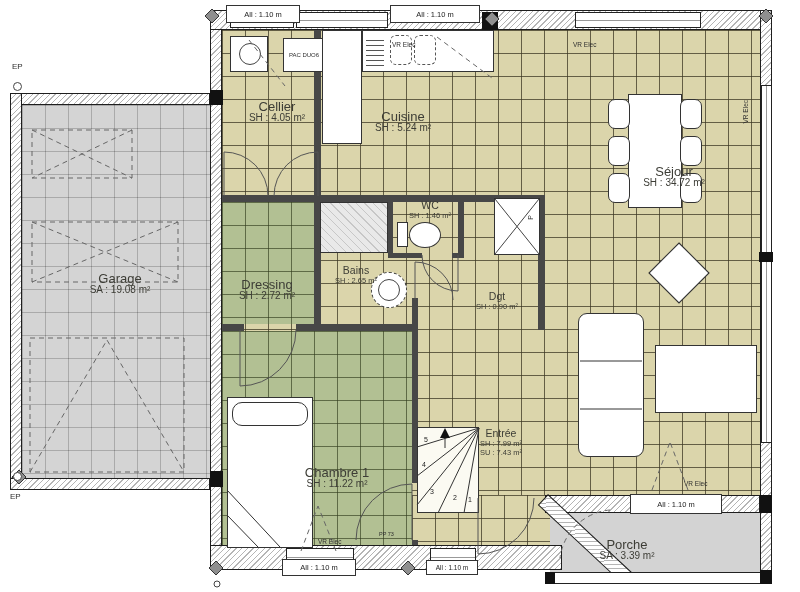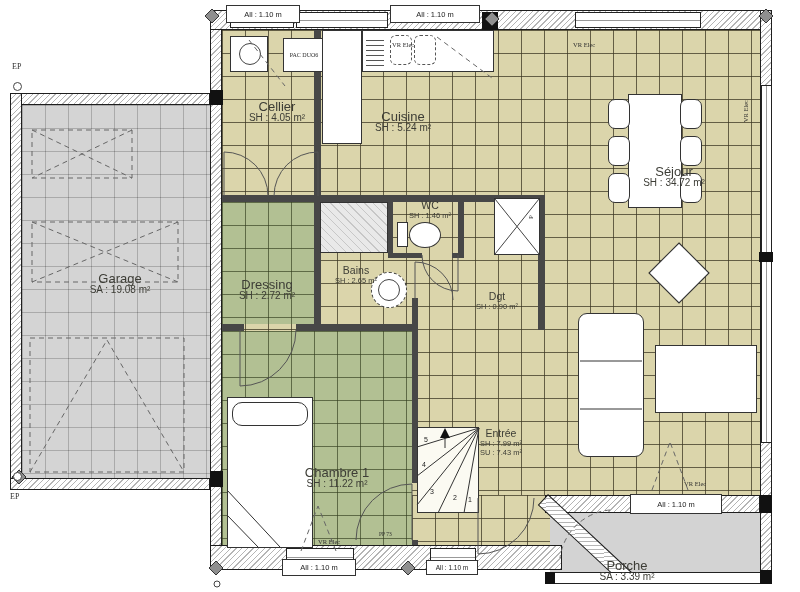--- a/index.html
+++ b/index.html
@@ -28,21 +28,21 @@
        background-image:linear-gradient(#999,#999);background-size:100% 1px;
        background-position:center;background-repeat:no-repeat;}
   .winv{background-size:1px 100%;}
   .lbox{background:#fff;border:1px solid #333;display:flex;align-items:center;
         justify-content:center;font-size:7.5px;color:#222;white-space:nowrap;}
   .rlabel{text-align:center;transform:translateX(-50%);white-space:nowrap;}
   .rname{font-size:13px;line-height:13px;}
   .rarea{font-size:10px;line-height:10px;}
   .sm .rname{font-size:10.5px;line-height:11px;}
   .sm .rarea{font-size:7.5px;line-height:9px;}
-  .ann{font-size:6.5px;color:#2e2e2e;white-space:nowrap;font-family:Liberation Serif, serif;}
+  .ann{font-size:6.5px;color:#2e2e2e;white-space:nowrap;}
   .vert{writing-mode:vertical-rl;transform:rotate(180deg);}
   .circ{border:1px solid #444;border-radius:50%;background:#fff;}
   .stairnum{font-size:7px;color:#222;}
   svg{pointer-events:none;}
 </style>
 </head>
 <body>
 
 <div id="plan">
 
@@ -233,21 +233,21 @@
   </div>
   <div class="abs rlabel" style="left:337px;top:466px;">
     <div class="rname">Chambre 1</div>
     <div class="rarea">SH : 11.22 m²</div>
   </div>
   <div class="abs rlabel sm" style="left:501px;top:428px;">
     <div class="rname">Entrée</div>
     <div class="rarea">SH : 7.99 m²</div>
     <div class="rarea">SU : 7.43 m²</div>
   </div>
-  <div class="abs rlabel" style="left:627px;top:538px;margin-top:21px;">
+  <div class="abs rlabel" style="left:627px;top:538px;">
     <div class="rname">Porche</div>
     <div class="rarea">SA : 3.39 m²</div>
   </div>
 
   <span class="abs ann" style="left:392px;top:41px;">VR Elec</span>
   <span class="abs ann" style="left:573px;top:41px;">VR Elec</span>
   <span class="abs ann vert" style="left:742px;top:100px;">VR Elec</span>
   <span class="abs ann" style="left:684px;top:480px;">VR Elec</span>
   <span class="abs ann" style="left:318px;top:538px;">VR Elec</span>
   <span class="abs ann" style="left:379px;top:531px;font-size:5.5px;">PP 73</span>

